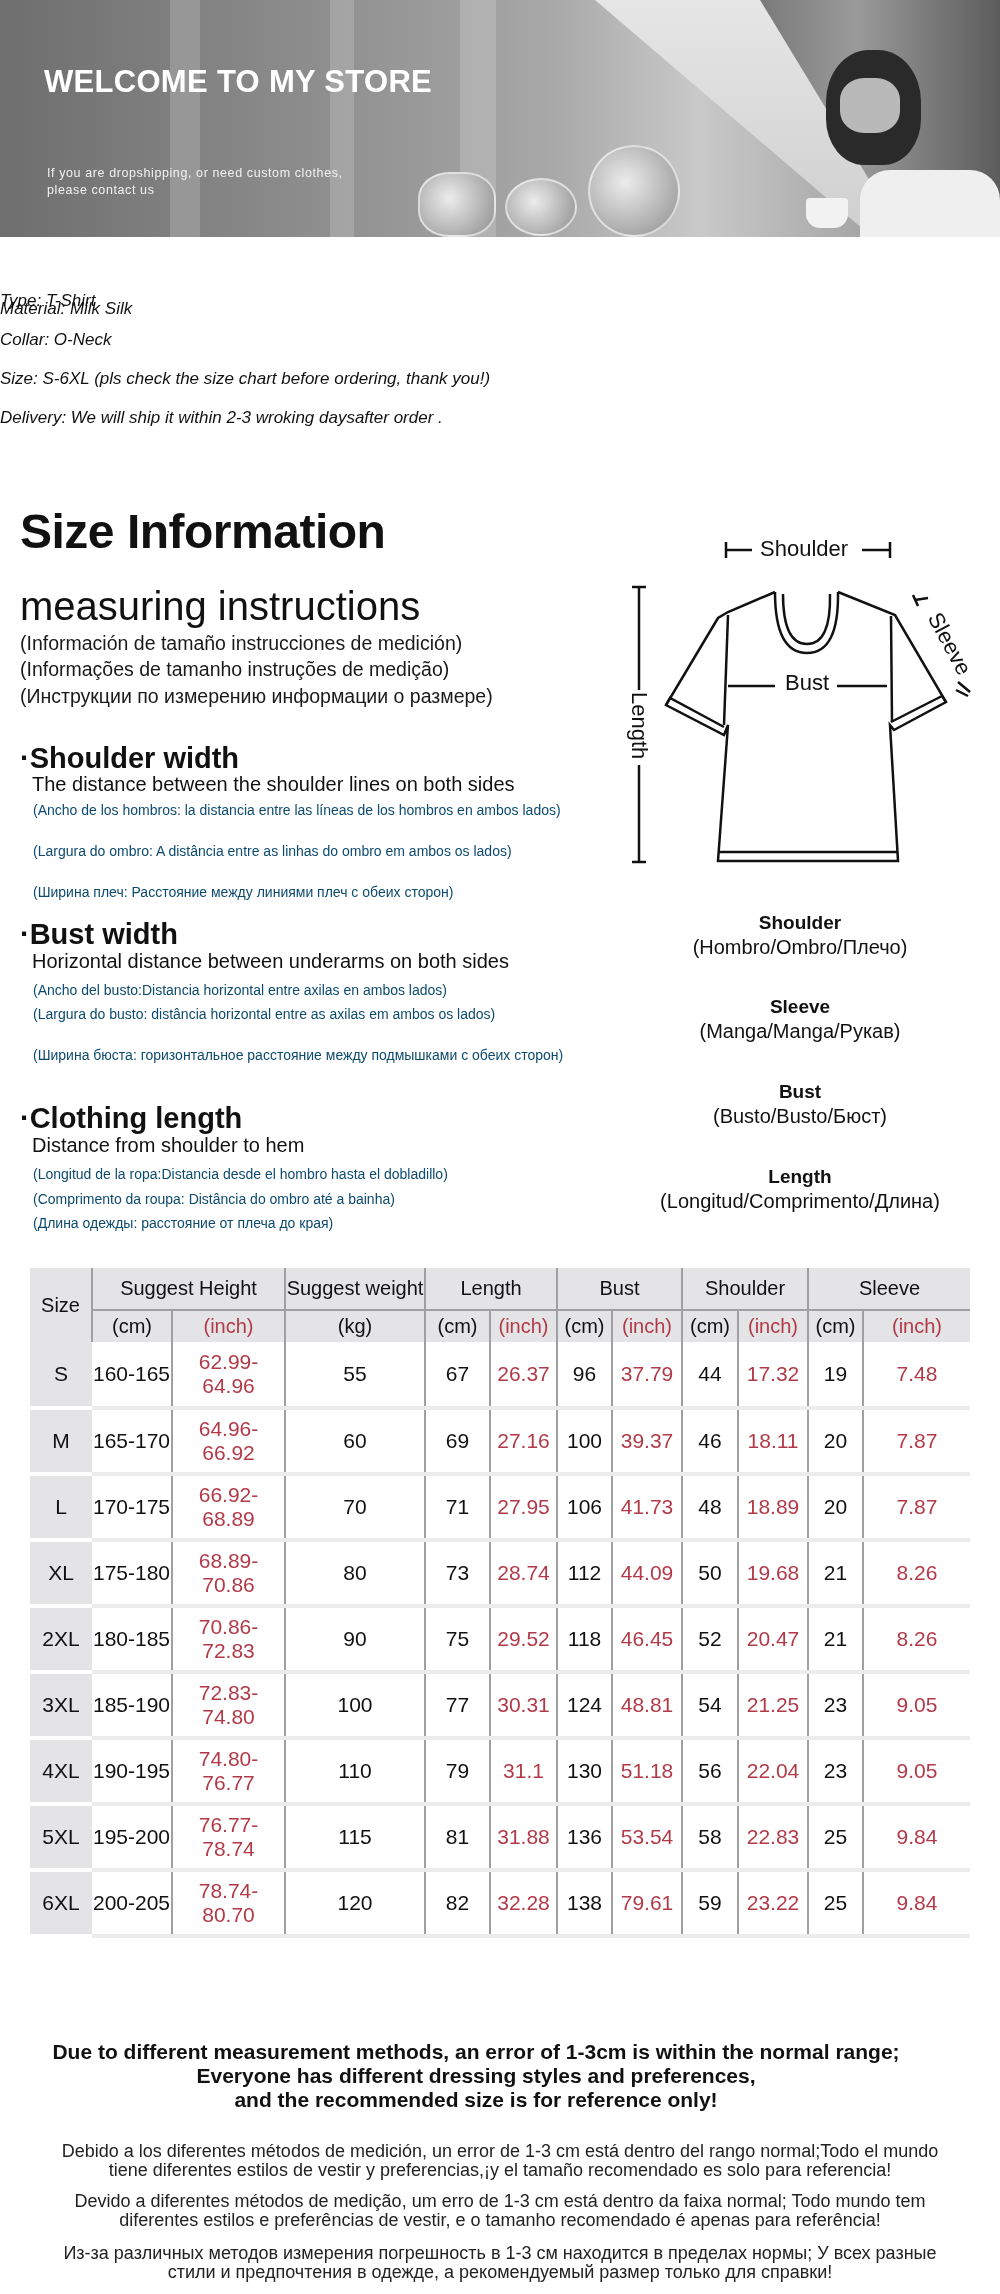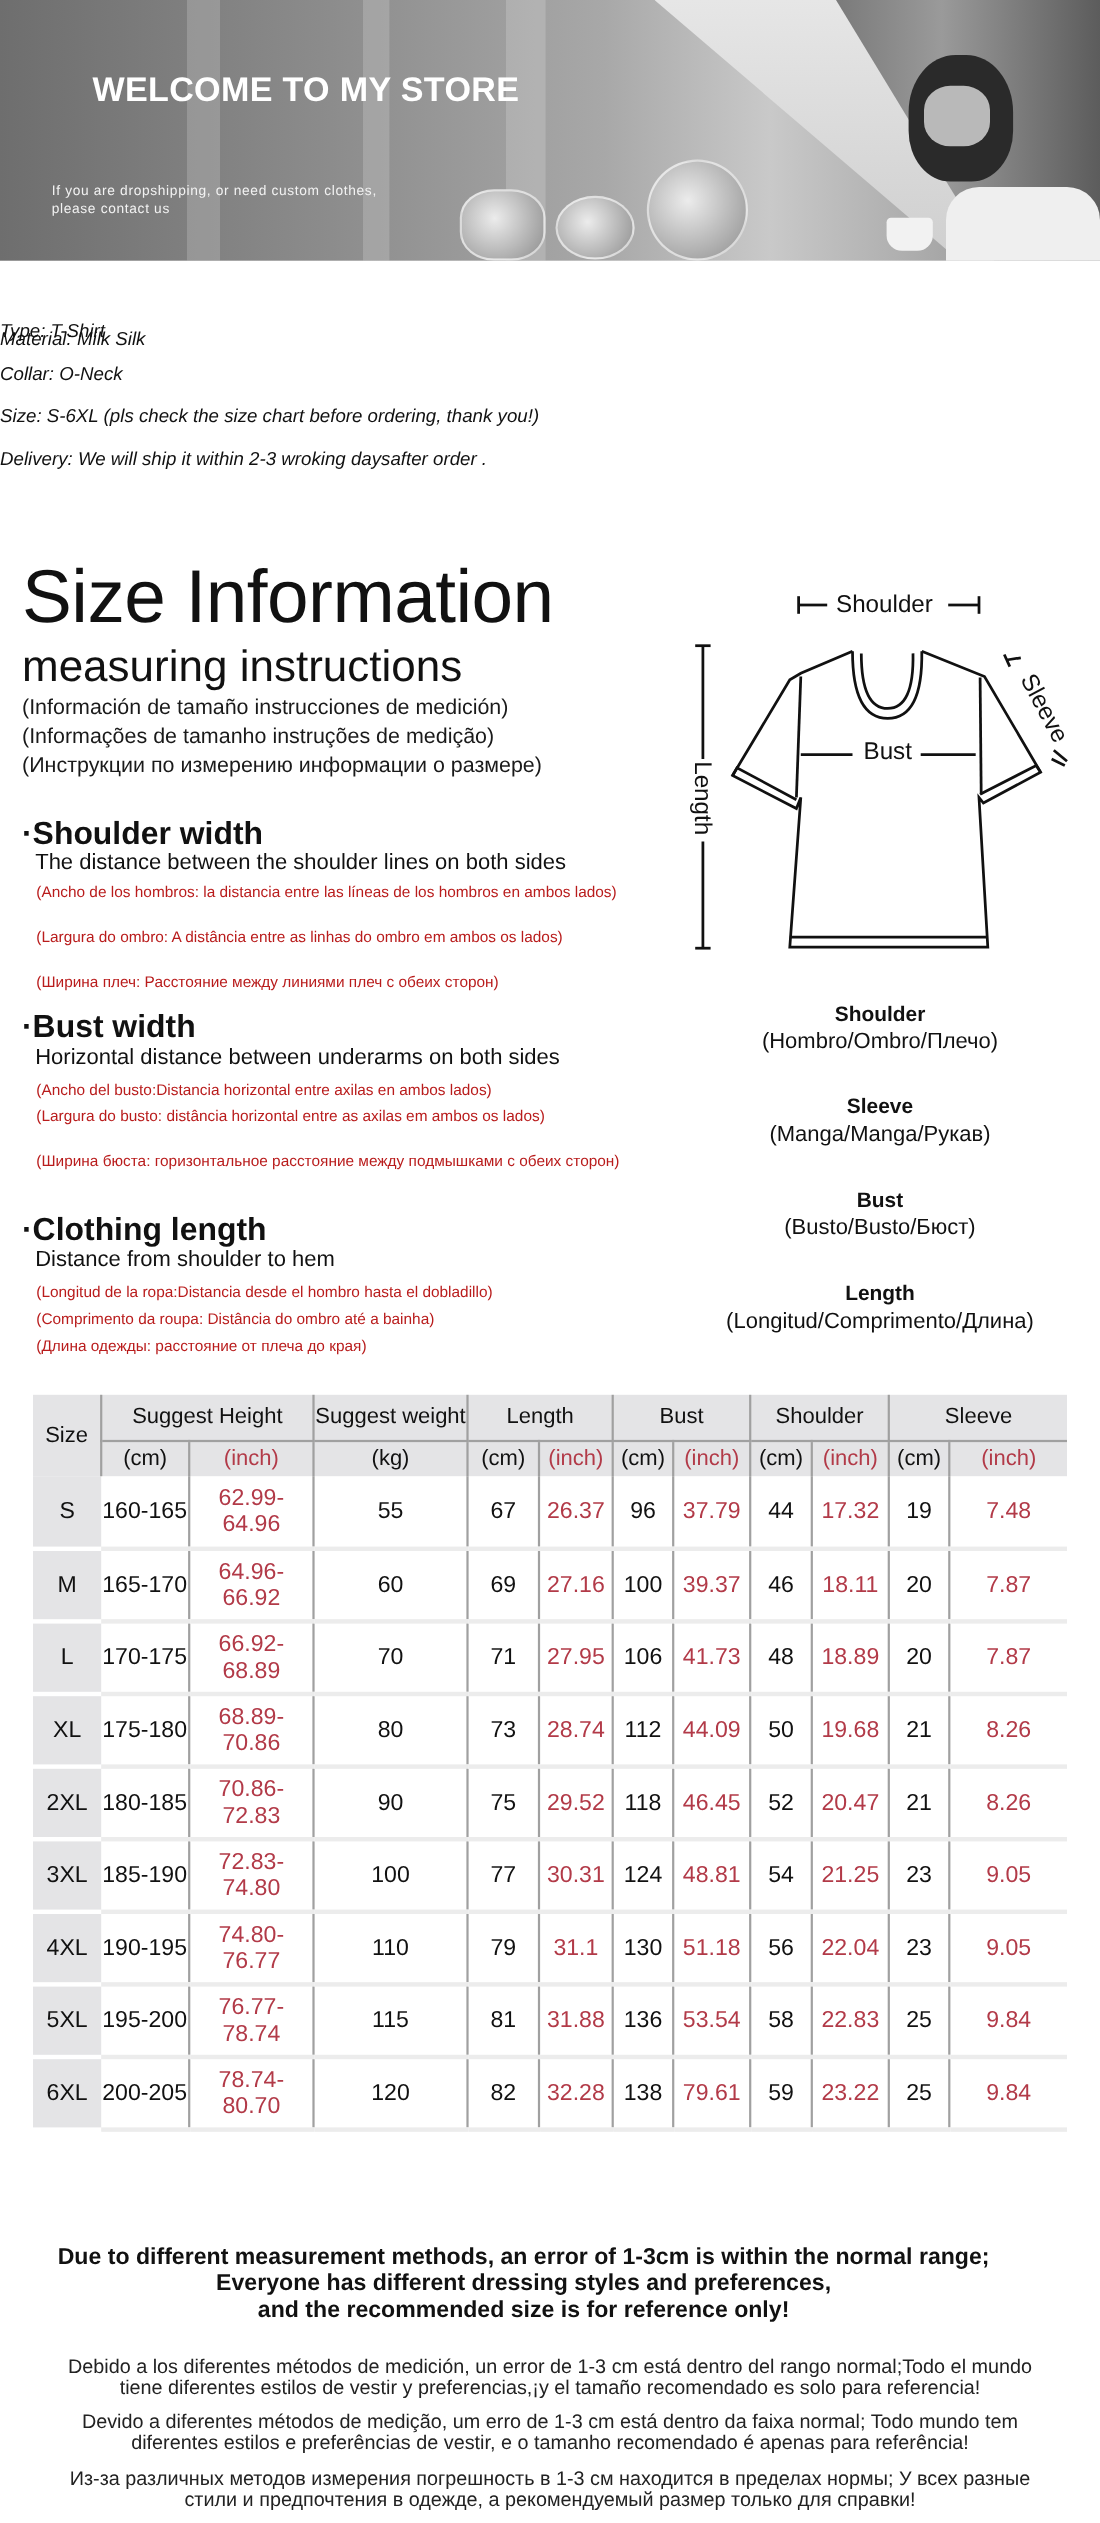--- a/index.html
+++ b/index.html
@@ -12,35 +12,35 @@
   .banner .pillar { position: absolute; top: 0; height: 237px; background: rgba(255,255,255,0.18); }
   .banner .diag { position: absolute; left: 595px; top: 0; width: 440px; height: 237px;
     background: linear-gradient(180deg,#e6e6e6,#cfcfcf); clip-path: polygon(0 0, 100% 0, 100% 100%, 63% 100%); }
   .banner .right-photo { position: absolute; left: 760px; top: 0; width: 240px; height: 237px;
     background: linear-gradient(90deg, #7a7a7a, #9a9a9a 40%, #5c5c5c); clip-path: polygon(10% 0, 100% 0, 100% 100%, 60% 100%, 0 0); }
   .banner .person-head { position: absolute; left: 826px; top: 50px; width: 95px; height: 115px; border-radius: 45% 45% 40% 40%; background: #2a2a2a; }
   .banner .person-face { position: absolute; left: 840px; top: 78px; width: 60px; height: 55px; border-radius: 40%; background: #b9b9b9; }
   .banner .person-shirt { position: absolute; left: 860px; top: 170px; width: 140px; height: 70px; border-radius: 30px 30px 0 0; background: #efefef; }
   .banner .cup { position: absolute; left: 806px; top: 198px; width: 42px; height: 30px; border-radius: 4px 4px 14px 14px; background: #f2f2f2; }
   .banner .circle { position: absolute; border-radius: 50%; background: radial-gradient(circle at 40% 40%, #ececec, #8d8d8d); border: 2px solid rgba(255,255,255,0.6); }
-  .banner-title { position: absolute; left: 44px; top: 64px; color: #fff; font-size: 31px; font-weight: bold; letter-spacing: 0.3px; margin-left: 40px; }
+  .banner-title { position: absolute; left: 44px; top: 64px; color: #fff; font-size: 31px; font-weight: bold; letter-spacing: 0.3px; }
   .banner-sub { position: absolute; left: 47px; top: 165px; color: #f2f2f2; font-size: 12.5px; line-height: 17px; letter-spacing: 0.6px; }
 
   
   .specs { position: absolute; left: 0; top: 252px; }
   .spec { position: absolute; left: 0; white-space: nowrap; font-style: italic; font-size: 17px; color: #111; }
 
   
-  .h-big { position: absolute; left: 20px; top: 508px; font-size: 68px; font-weight: normal; letter-spacing: -0.5px; line-height: 1; }
+  .h-big { position: absolute; left: 20px; top: 508px; font-size: 48px; font-weight: bold; letter-spacing: -0.5px; line-height: 1; }
   .h-mid { position: absolute; left: 20px; top: 586px; font-size: 40px; font-weight: normal; line-height: 1; }
   .trans { position: absolute; left: 20px; font-size: 19.5px; color: #1a1a1a; white-space: nowrap; }
 
   .sec-title { position: absolute; left: 20px; font-size: 29px; font-weight: bold; line-height: 1; white-space: nowrap; }
   .sec-sub { position: absolute; left: 32px; font-size: 20px; line-height: 1.1; white-space: nowrap; }
-  .sec-note { position: absolute; left: 33px; width: 540px; font-size: 14px; line-height: 17px; color: #b91c1c; }
+  .sec-note { position: absolute; left: 33px; width: 540px; font-size: 14px; line-height: 17px; color: #0c4a6e; }
 
   
   .diagram { position: absolute; left: 600px; top: 520px; width: 400px; height: 360px; }
   .dlabel { position: absolute; font-size: 22px; color: #111; white-space: nowrap; }
 
   .legend { position: absolute; left: 600px; width: 400px; text-align: center; }
   .legend .lt { font-size: 19px; font-weight: bold; display: block; }
   .legend .ls { font-size: 20px; display: block; margin-top: 2px; }
 
   

